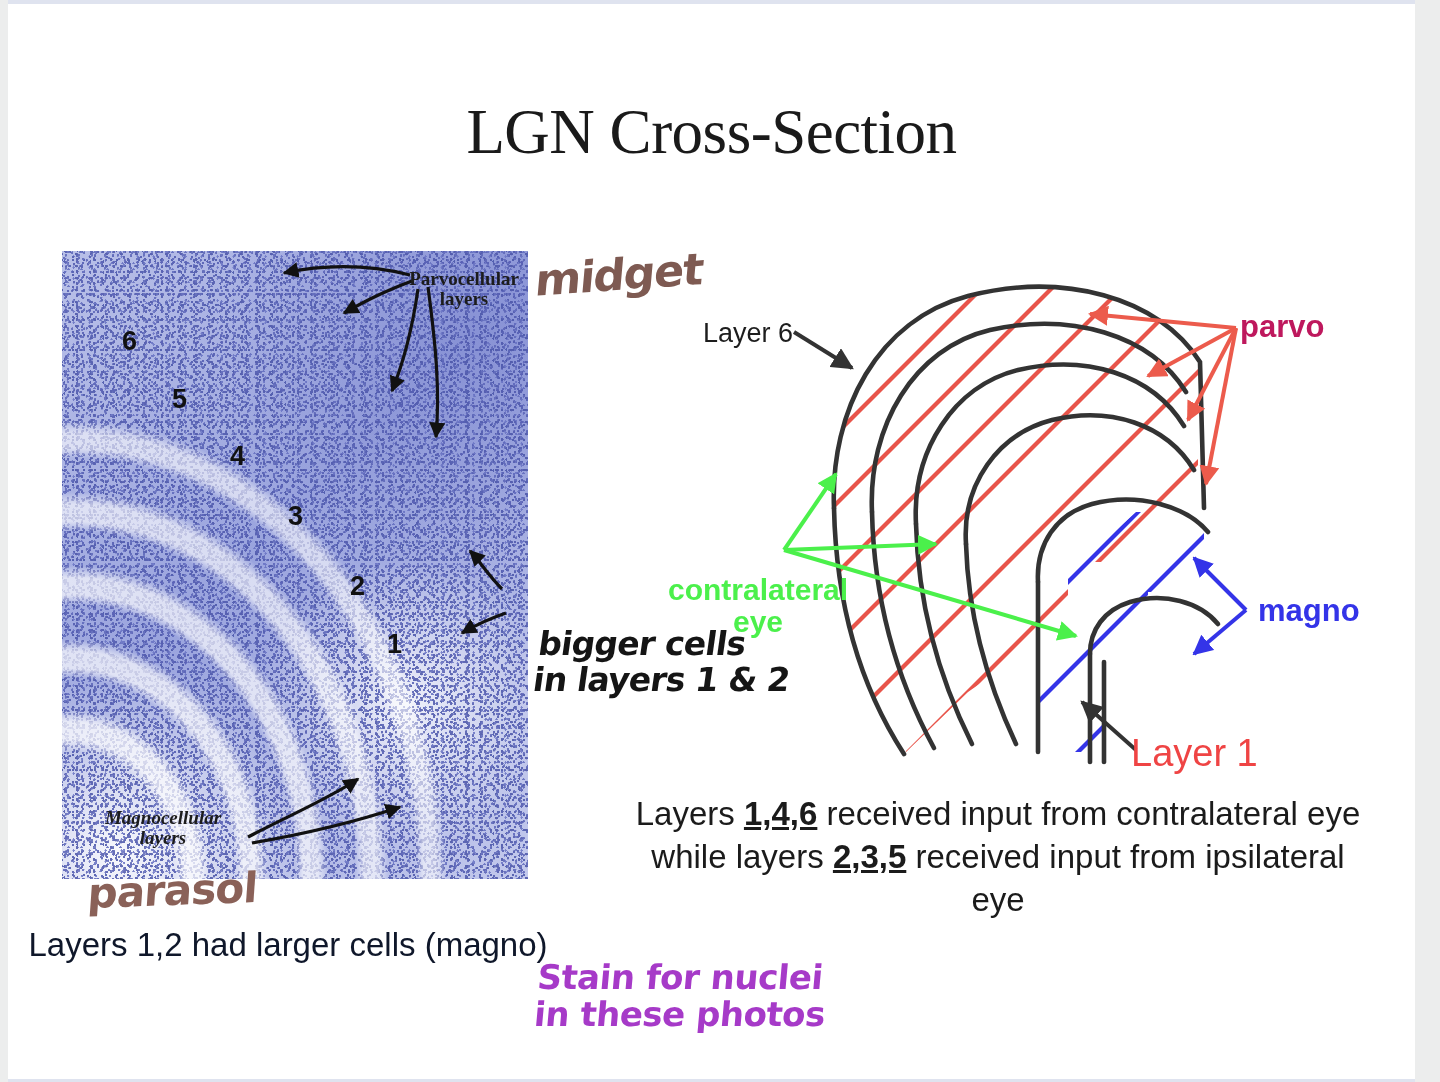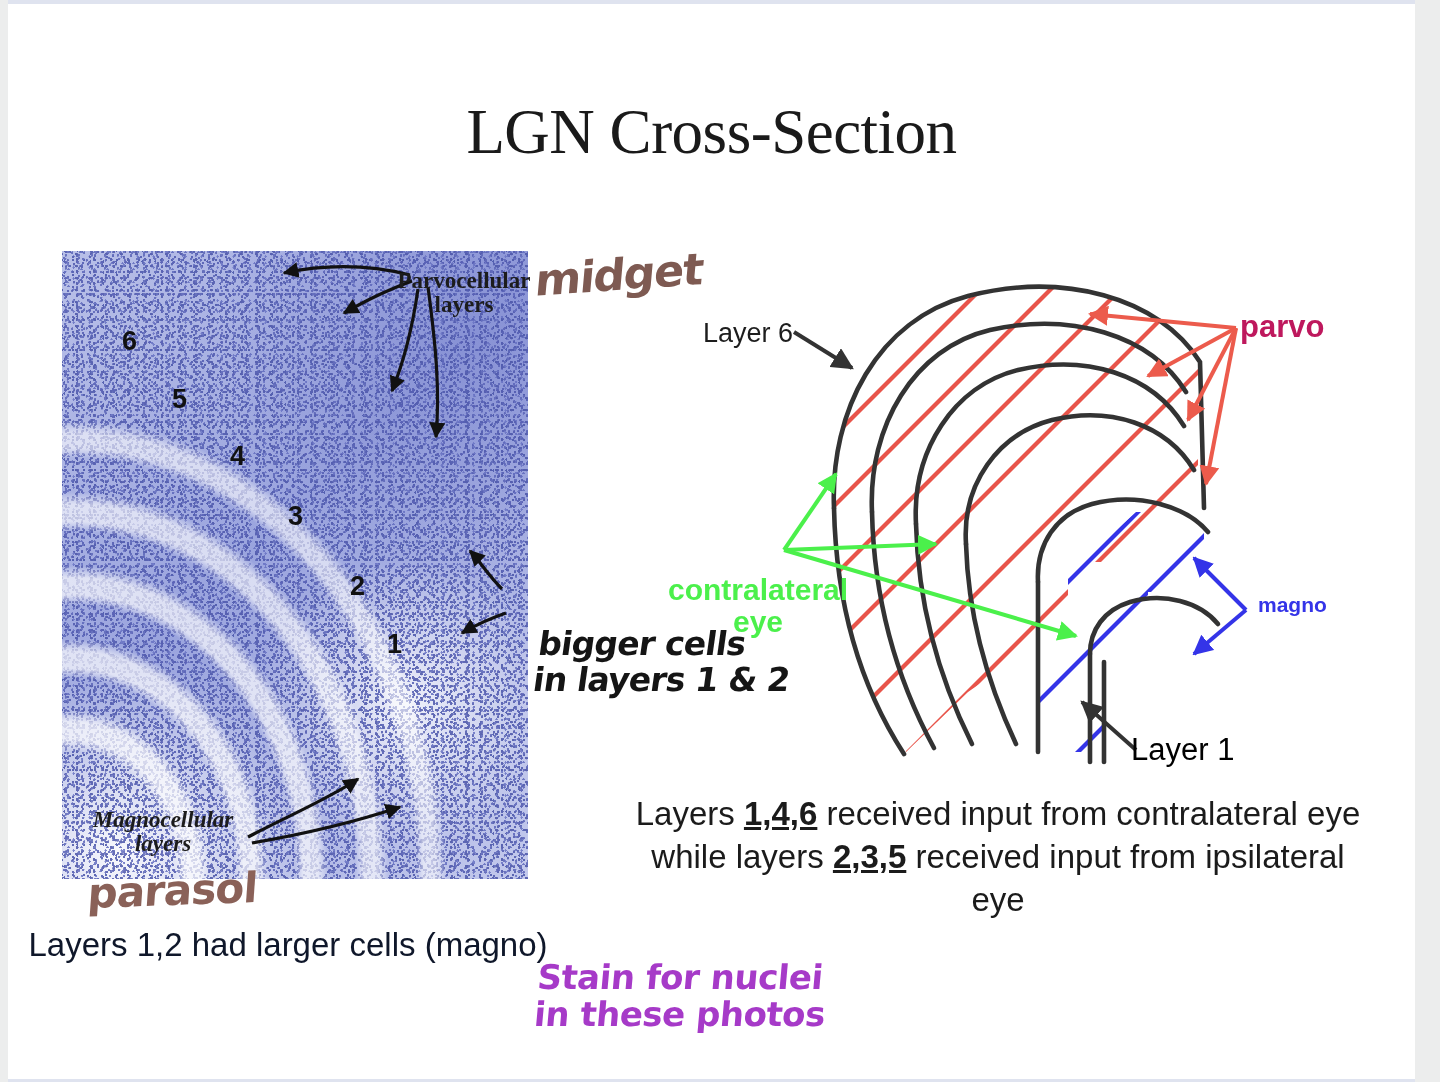--- a/index.html
+++ b/index.html
@@ -124,21 +124,21 @@
     font-family: "Liberation Sans", sans-serif;
     font-weight: bold;
     font-size: 27px;
     color: #111;
     z-index: 6;
   }
   .hist-label {
     position: absolute;
     font-family: "Liberation Serif", serif;
     font-weight: bold;
-    font-size: 23px;
+    font-size: 19px;
     line-height: 1.05;
     color: #1c1c1c;
     text-align: center;
     z-index: 6;
   }
   #hist-overlay { position:absolute; inset:0; z-index:5; }
 
   
   .handwriting {
     position: absolute;
@@ -185,23 +185,23 @@
     width: 740px;
     height: 520px;
   }
   .diagram-label {
     position: absolute;
     font-family: "Liberation Sans", sans-serif;
     font-weight: 500;
     z-index: 12;
   }
   #label-layer6 { left: 695px; top: 314px; font-size: 27px; color: #1d1d1d; }
-  #label-layer1 { left: 1123px; top: 728px; font-size: 31px; color: #000000; }
+  #label-layer1 { left: 1123px; top: 728px; font-size: 38px; color: #ef4444; }
   #label-parvo  { left: 1232px; top: 305px; font-size: 31px; font-weight: 700; color: #be185d; }
-  #label-magno  { left: 1250px; top: 589px; font-size: 21px; font-weight: 700; color: #3434e8; }
+  #label-magno  { left: 1250px; top: 589px; font-size: 31px; font-weight: 700; color: #3434e8; }
   #label-contra {
     left: 660px; top: 570px; width: 180px;
     font-size: 30px; font-weight: 700; color: #4bf04b;
     text-align: center; line-height: 1.08;
   }
 
   
   #caption-right {
     position: absolute;
     left: 614px;

